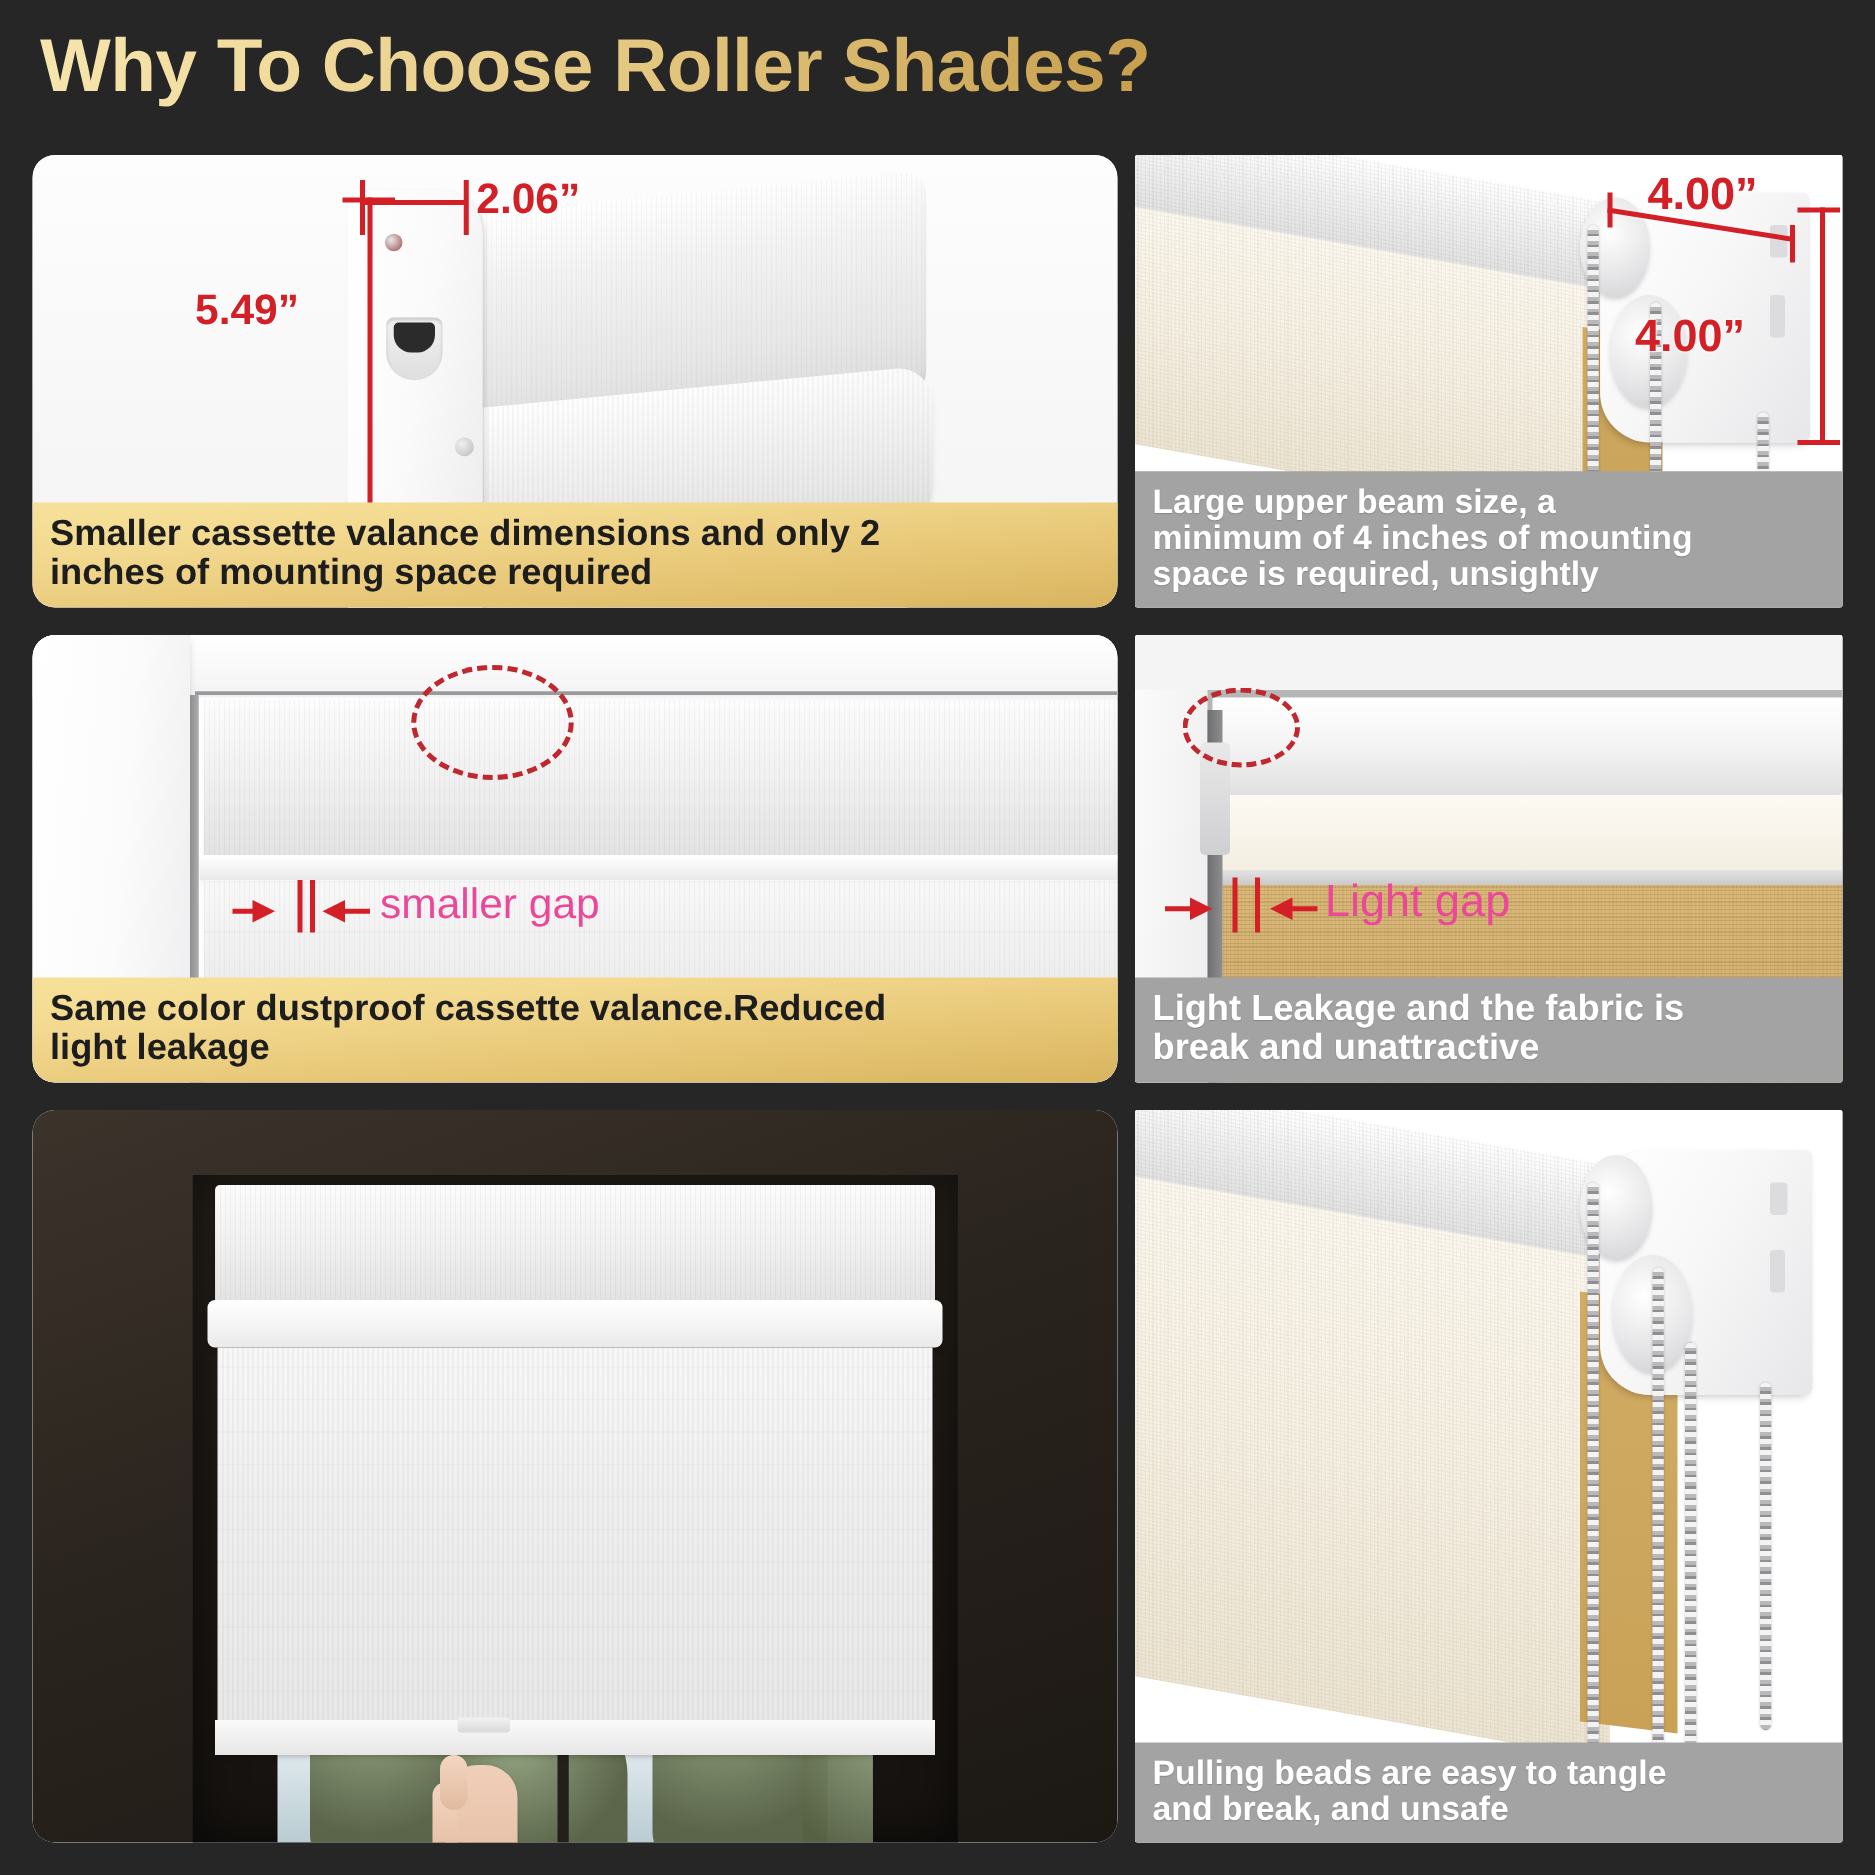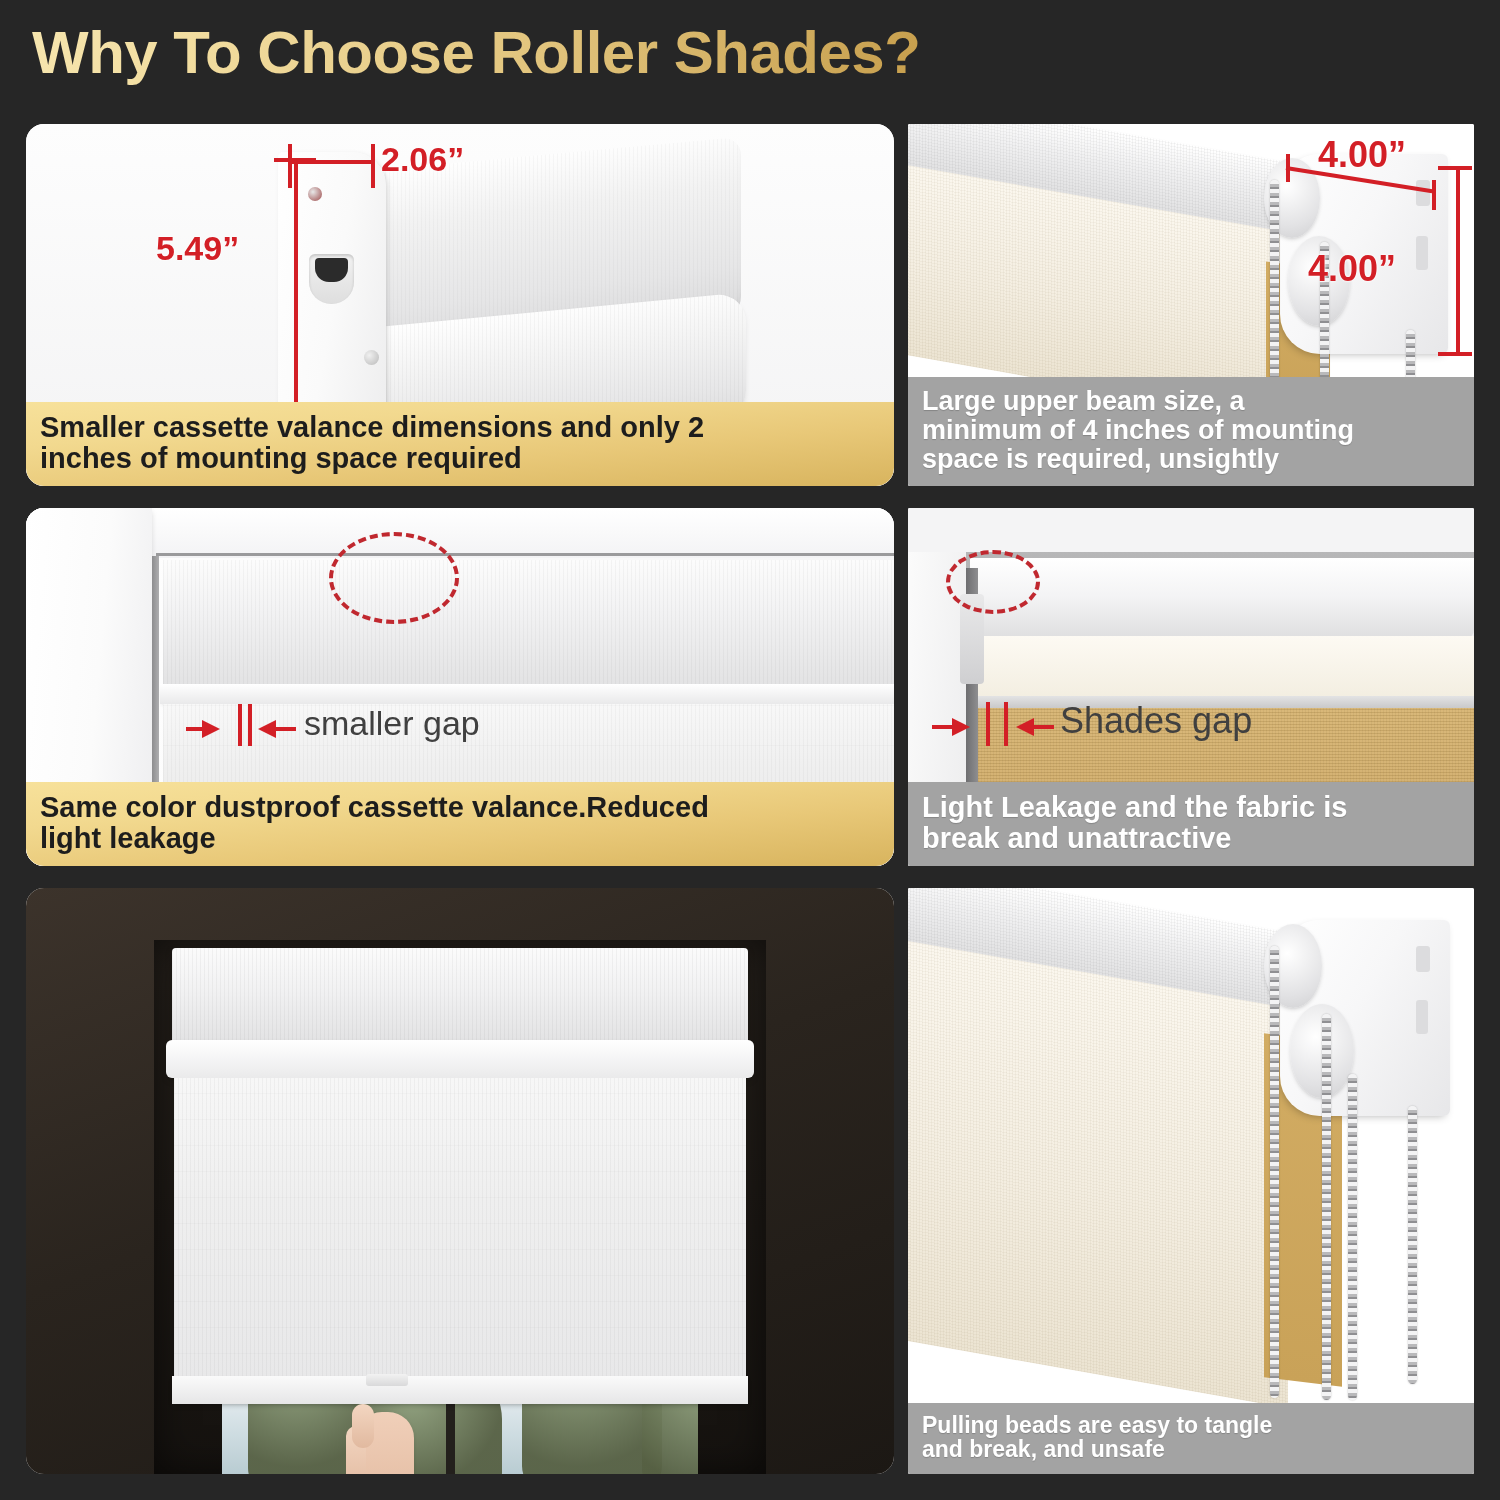--- a/index.html
+++ b/index.html
@@ -164,21 +164,21 @@
   .w-hairline{position:absolute;left:130px;top:45px;right:0;height:3px;background:#9a9a9c;}
 
   .dcircle{position:absolute;border:4px dashed #c0282f;border-radius:50%;}
 
   
   .arw{position:absolute;width:0;height:0;}
   .arw.r{border-top:9px solid transparent;border-bottom:9px solid transparent;border-left:18px solid #d31f26;}
   .arw.l{border-top:9px solid transparent;border-bottom:9px solid transparent;border-right:18px solid #d31f26;}
   .arwline{position:absolute;height:4px;background:#d31f26;}
   .tick{position:absolute;width:4px;background:#d31f26;}
-  .gaptxt{position:absolute;color:#404040;font-weight:normal;white-space:nowrap;}
+  .gaptxt{position:absolute;color:#ec4899;font-weight:normal;white-space:nowrap;}
 
   
   .g-bg{position:absolute;inset:0;background:linear-gradient(180deg,#f2f2f3,#e9e9ea);}
   .g-wall{position:absolute;left:0;top:0;width:100%;height:48px;background:#f4f4f5;}
   .g-gray{position:absolute;left:0;top:44px;right:0;height:66px;background:linear-gradient(180deg,#b7b7b8,#a9a9aa);}
   .g-frameL{position:absolute;left:0;top:44px;width:58px;bottom:0;background:linear-gradient(95deg,#fbfbfb,#ededee);}
   .g-tube{position:absolute;left:62px;top:50px;right:0;height:80px;
     background:linear-gradient(180deg,#ffffff 0%,#f3f3f4 50%,#dfdfe0 100%);border-radius:0 0 8px 8px;}
   .g-band{position:absolute;left:66px;top:128px;right:0;height:62px;
     background:linear-gradient(180deg,#fdfaf3,#f3eee1);}
@@ -335,21 +335,21 @@
         <div class="g-clip"></div>
 
         <div class="dcircle" style="left:38px;top:42px;width:86px;height:56px;"></div>
 
         <div class="arw r" style="left:44px;top:210px;"></div>
         <div class="arwline" style="left:24px;top:217px;width:26px;"></div>
         <div class="tick" style="left:78px;top:194px;height:44px;"></div>
         <div class="tick" style="left:96px;top:194px;height:44px;"></div>
         <div class="arw l" style="left:108px;top:210px;"></div>
         <div class="arwline" style="left:124px;top:217px;width:22px;"></div>
-        <div class="gaptxt" style="left:152px;top:192px;font-size:36px;">Shades gap</div>
+        <div class="gaptxt" style="left:152px;top:192px;font-size:36px;">Light gap</div>
       </div>
       <div class="cap gray" style="font-size:29px;">
         <span class="ln">Light Leakage and the fabric is</span>
         <span class="ln">break and unattractive</span>
       </div>
     </div>
 
     <div class="panel left" style="left:26px;top:888px;width:868px;height:586px;">
       <div class="pimg">
         <div class="s-bg"></div>
@@ -385,20 +385,20 @@
         <div class="b-brk" style="left:372px;top:32px;width:170px;height:196px;"></div>
         <div class="b-notch" style="left:508px;top:58px;width:14px;height:26px;"></div>
         <div class="b-notch" style="left:508px;top:112px;width:12px;height:34px;"></div>
         <div class="b-wheel" style="left:356px;top:36px;width:58px;height:84px;"></div>
         <div class="b-wheel" style="left:382px;top:116px;width:64px;height:94px;"></div>
         <div class="b-chain" style="left:362px;top:58px;height:452px;"></div>
         <div class="b-chain" style="left:414px;top:126px;height:386px;"></div>
         <div class="b-chain" style="left:440px;top:186px;height:326px;"></div>
         <div class="b-chain" style="left:500px;top:218px;height:278px;"></div>
       </div>
-      <div class="cap gray" style="font-size:23px;">
+      <div class="cap gray" style="font-size:27px;">
         <span class="ln">Pulling beads are easy to tangle</span>
         <span class="ln">and break, and unsafe</span>
       </div>
     </div>
 
   </div>
 </div>
 
 </body></html>

